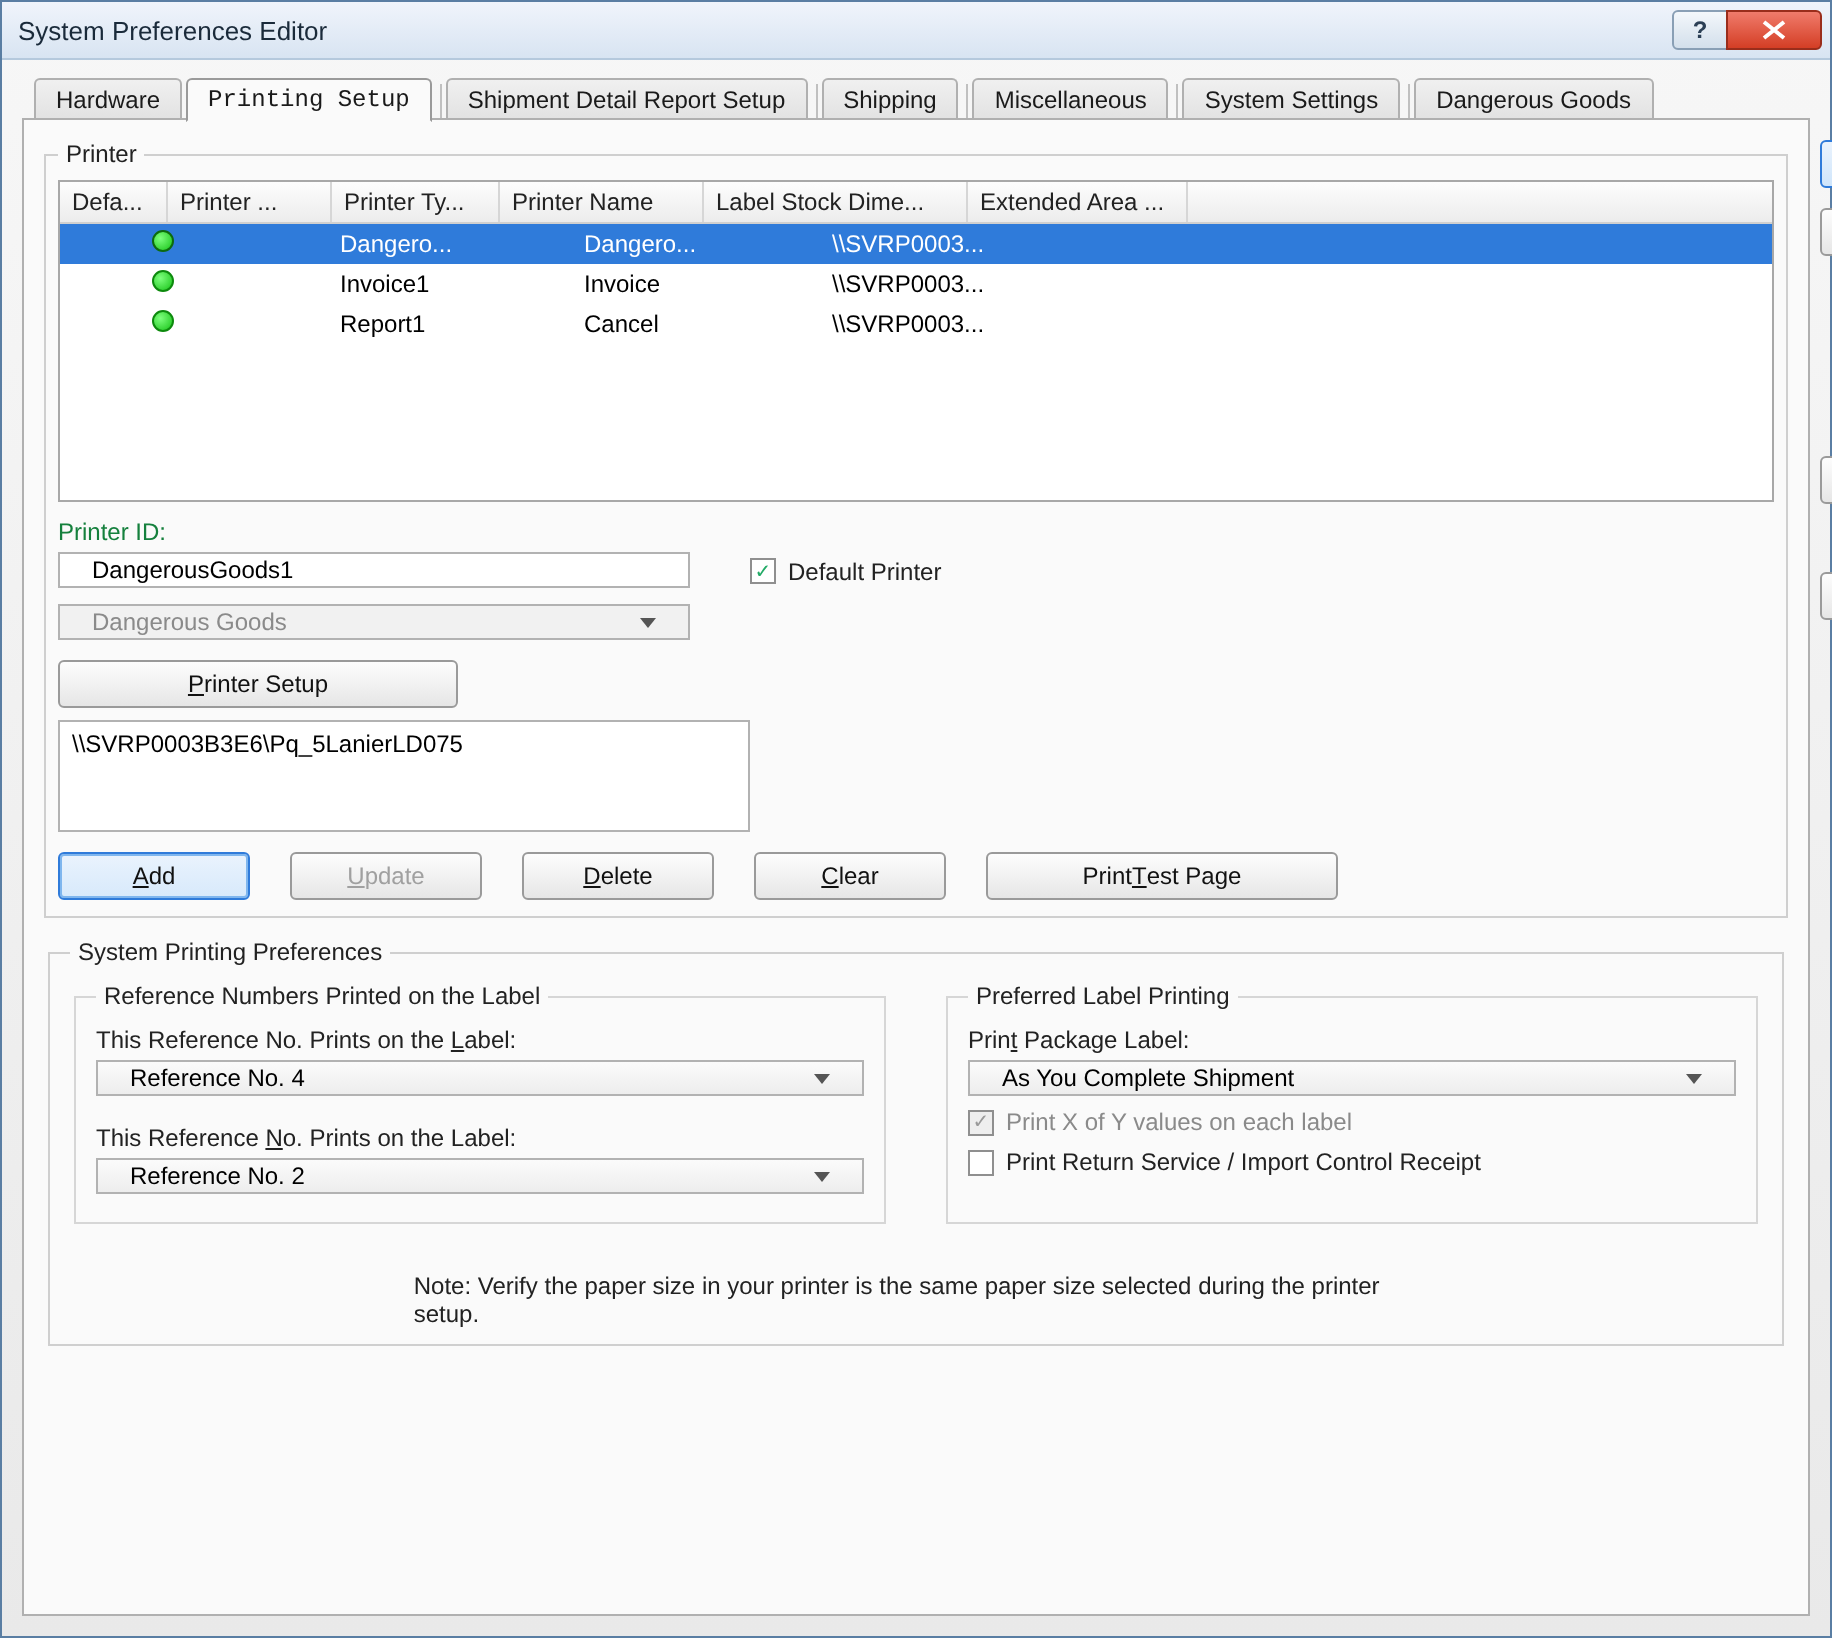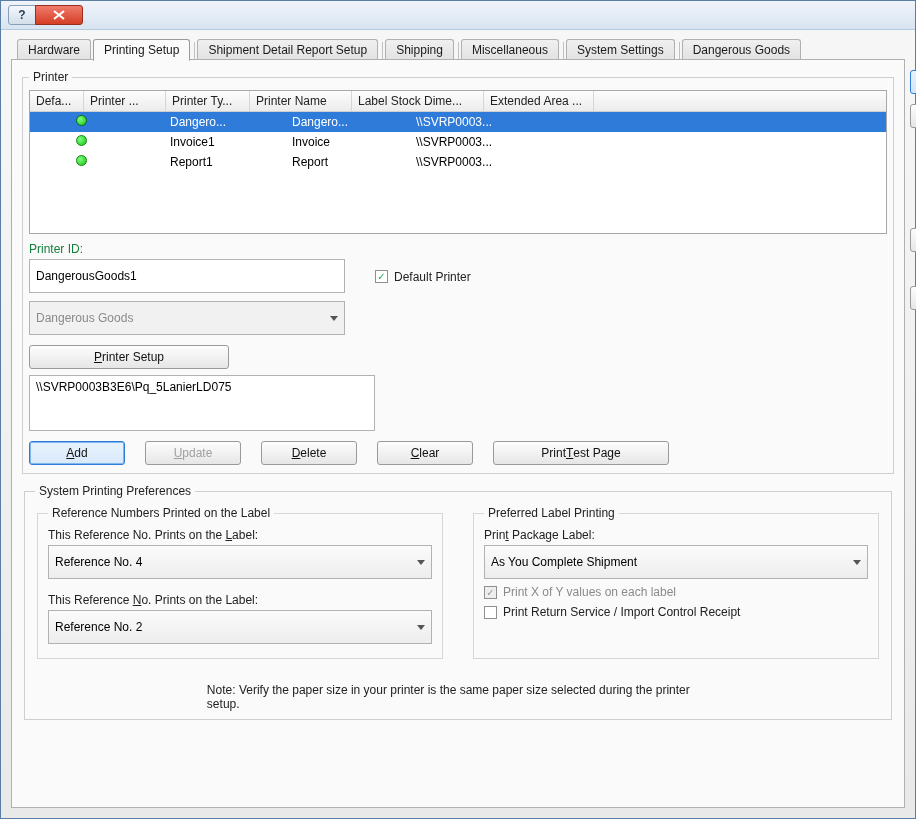--- a/index.html
+++ b/index.html
@@ -33,41 +33,41 @@
 
 .tabs-row { display: flex; align-items: flex-end; height: 23px; padding-left: 6px; }
 .tab {
   padding: 3px 10px; border: 1px solid #b0b0b0; border-bottom: none;
   background: linear-gradient(to bottom, #f0f0f0, #e2e2e2);
   border-top-left-radius: 3px; border-top-right-radius: 3px;
   margin-right: 2px; color: #1a1a1a; cursor: default;
 }
 .tab.active {
   background: #fafafa; border-color: #9a9a9a; position: relative; z-index: 2;
-  border-bottom: 1px solid #fafafa; margin-bottom: -1px;
+  border-bottom: 1px solid #fafafa; margin-bottom: -1px; font-family: Liberation Mono, monospace;
 }
 .tabsep { width: 0; height: 18px; border-left: 1px solid #c0c0c0; margin: 0 2px; }
 
 .panel {
   border: 1px solid #b0b0b0; background: #fafafa;
   position: absolute; top: 22px; left: 0; right: 0; bottom: 0;
   padding: 10px 10px 10px 10px;
 }
 
 .main-cols { display: flex; gap: 16px; height: 100%; }
 .left-col { flex: 1; }
 .right-col { width: 96px; display: flex; flex-direction: column; gap: 10px; }
 
 fieldset.printer-fs {
   border: 1px solid #cfcfcf; margin: 0 0 10px 0; padding: 6px 6px 8px 6px;
 }
 fieldset legend { padding: 0 4px; color: #222; }
 
 .grid {
-  border: 1px solid #a8a8a8; background: #fff; height: 144px; overflow: hidden;
+  border: 1px solid #a8a8a8; background: #fff; height: 161px; overflow: hidden;
 }
 .grid-head { display: flex; background: linear-gradient(to bottom,#fdfdfd,#ececec); border-bottom:1px solid #d0d0d0; }
 .gh {
   padding: 3px 6px; border-right: 1px solid #d6d6d6; color:#222;
   overflow:hidden; white-space:nowrap; text-overflow:ellipsis;
 }
 .gh:last-child { border-right: none; }
 .c0{width:54px}.c1{width:82px}.c2{width:84px}.c3{width:102px}.c4{width:132px}.c5{width:110px}.cfill{flex:1}
 .grid-body .row { display:flex; height:20px; align-items:center; }
 .grid-body .row.sel { background:#2f7bda; color:#fff; }
@@ -78,21 +78,21 @@
   border:1px solid #0d8a0d; display:inline-block;
 }
 .row.sel .dot { border-color:#0d6b0d; }
 
 .form-row { margin-top: 8px; display:flex; gap:30px; }
 .form-col { display:flex; flex-direction:column; }
 .lbl { color:#222; margin-bottom:3px; }
 .lbl.link { color:#15803d; }
 .lbl .ul { text-decoration: underline; }
 input.txt, .select, .readonly-box {
-  height: 34px; border:1px solid #b2b2b2; background:#fff; padding:2px 6px;
+  height: 18px; border:1px solid #b2b2b2; background:#fff; padding:2px 16px;
 }
 input.txt { width: 316px; }
 .select { width: 316px; display:flex; align-items:center; justify-content:space-between; background:linear-gradient(to bottom,#fbfbfb,#ededed); }
 .select.disabled { color:#8a8a8a; background:#f1f1f1; }
 .select .dd { width:0;height:0;border-left:4px solid transparent;border-right:4px solid transparent;border-top:5px solid #555; }
 .readonly-box { width:346px; height:56px; background:#fff; padding:4px 6px; }
 
 .btn {
   height:24px; min-width:92px; border:1px solid #9a9a9a; border-radius:3px;
   background:linear-gradient(to bottom,#fdfdfd,#e6e6e6); color:#111;
@@ -129,20 +129,21 @@
 .side-gap { height: 80px; }
 .cursor-arrow {
   position:absolute; right:-2px; top:6px; pointer-events:none;
 }
 </style>
 </head>
 <body>
 
 <div class="window">
   <div class="titlebar">
+    <span class="titlebar-text">System Preferences Editor</span>
     <div class="titlebar-btns">
       <div class="tb-btn help">?</div>
       <div class="tb-btn close">
         <svg width="12" height="10" viewBox="0 0 12 10">
             <path d="M1 1 L11 9 M11 1 L1 9" stroke="#fff" stroke-width="2"></path>
           </svg>
       </div>
     </div>
   </div>
 
@@ -194,21 +195,21 @@
                   <div class="gc c1">Invoice1</div>
                   <div class="gc c2">Invoice</div>
                   <div class="gc c3">\\SVRP0003...</div>
                   <div class="gc c4"></div>
                   <div class="gc c5"></div>
                   <div class="gc cfill"></div>
                 </div>
                 <div class="row">
                   <div class="gc c0"><span class="dot"></span></div>
                   <div class="gc c1">Report1</div>
-                  <div class="gc c2">Report</div>
+                  <div class="gc c2">Cancel</div>
                   <div class="gc c3">\\SVRP0003...</div>
                   <div class="gc c4"></div>
                   <div class="gc c5"></div>
                   <div class="gc cfill"></div>
                 </div>
               </div>
             </div>
 
             <div class="form-row">
               <div class="form-col">

